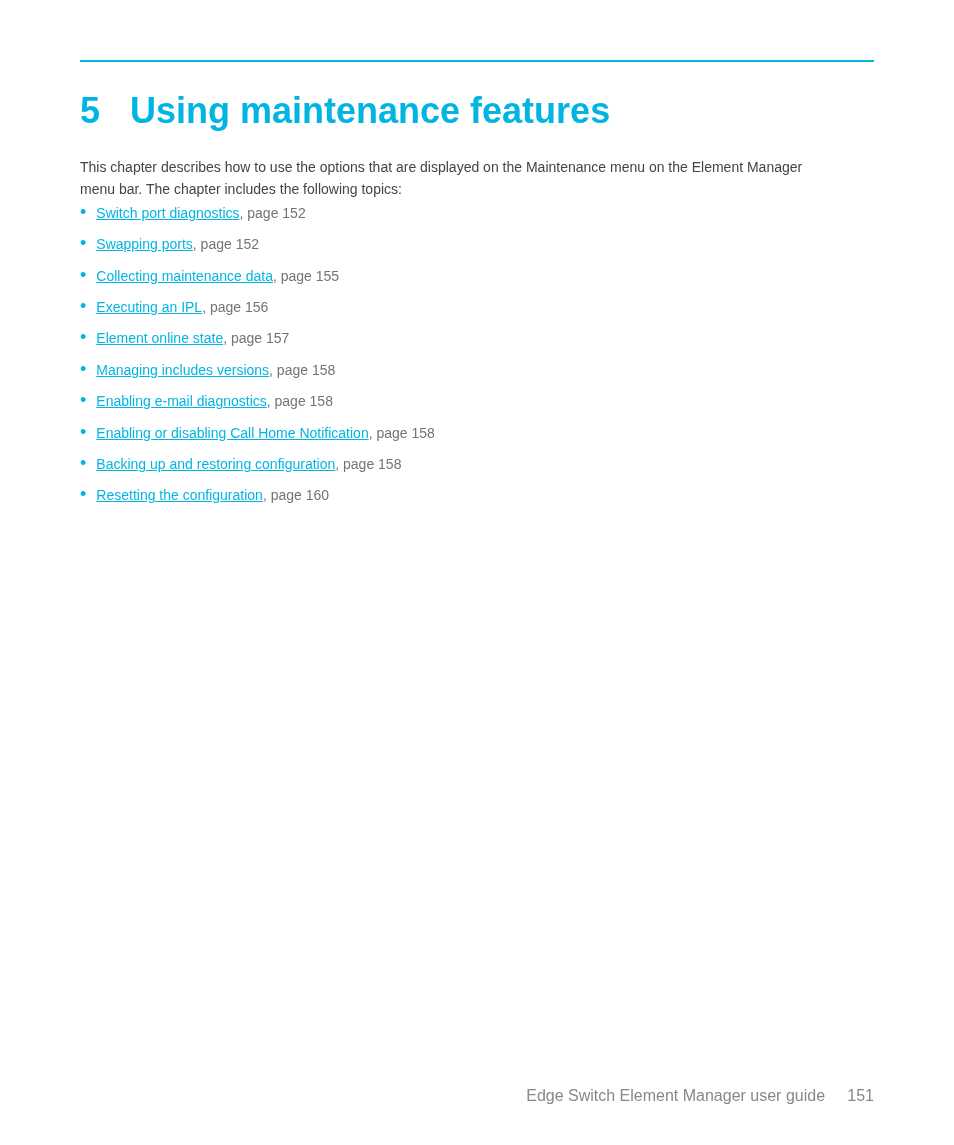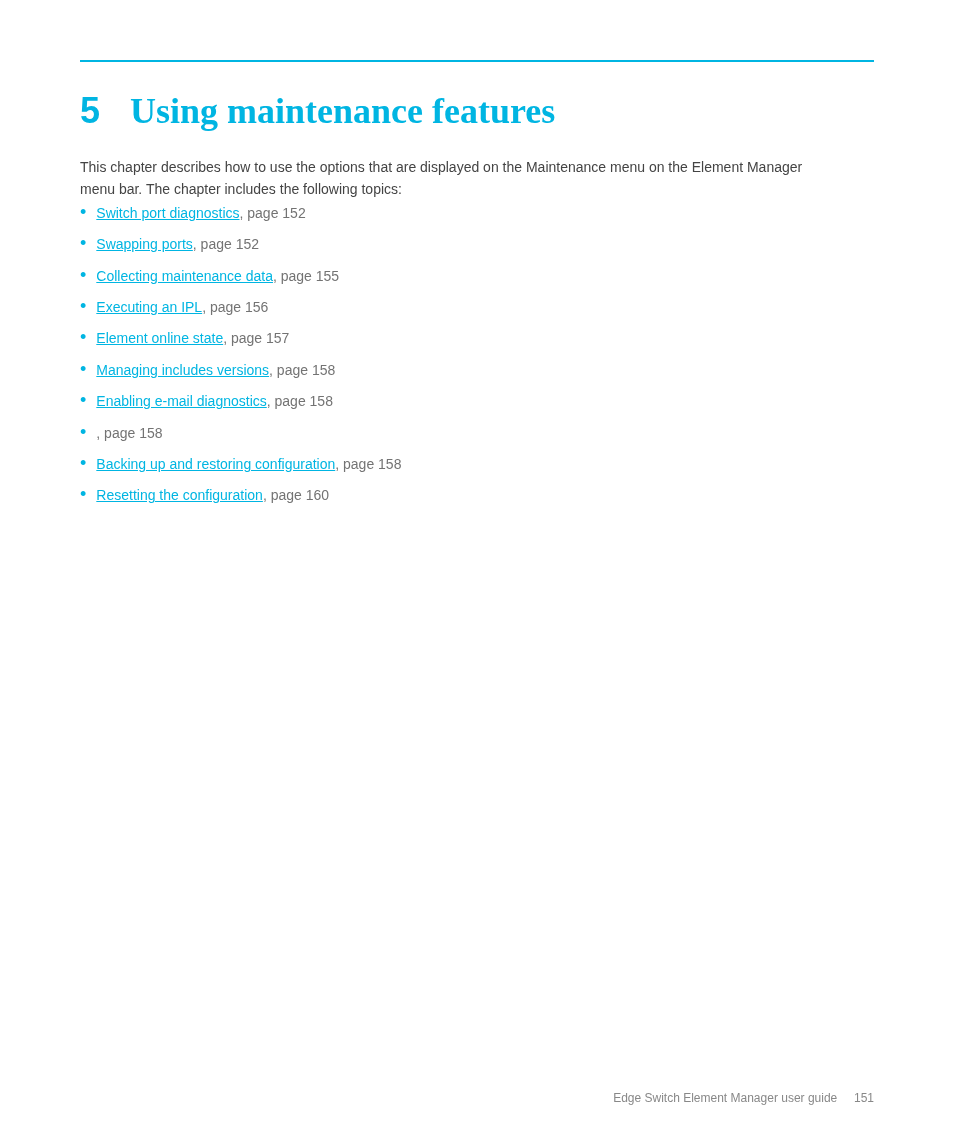--- a/index.html
+++ b/index.html
@@ -43,21 +43,20 @@
       font-weight: bold;
       color: #00b5e2;
       margin-right: 20px;
       min-width: 30px;
     }
 
     .chapter-title {
       font-size: 36px;
       font-weight: bold;
       color: #00b5e2;
-      font-family: Liberation Serif, serif;
     }
 
     .chapter-description {
       font-size: 14px;
       color: #444444;
       line-height: 1.6;
       max-width: 760px;
     }
 
     .toc-list {
@@ -91,21 +90,21 @@
 
     .toc-page {
       color: #737373;
       text-decoration: none;
     }
 
     .footer {
       position: absolute;
       bottom: 40px;
       right: 80px;
-      font-size: 12px;
+      font-size: 16px;
       color: #888888;
     }
   </style>
 </head>
 <body>
 
 <div class="page-container">
 
   <div class="top-rule"></div>
 
@@ -147,20 +146,21 @@
         <span class="toc-link">Managing includes versions</span>
         <span class="toc-page">, page 158</span>
       </li>
       <li>
         <span class="bullet">•</span>
         <span class="toc-link">Enabling e-mail diagnostics</span>
         <span class="toc-page">, page 158</span>
       </li>
       <li>
         <span class="bullet">•</span>
+        <span class="toc-link">Enabling or disabling Call Home Notification</span>
         <span class="toc-page">, page 158</span>
       </li>
       <li>
         <span class="bullet">•</span>
         <span class="toc-link">Backing up and restoring configuration</span>
         <span class="toc-page">, page 158</span>
       </li>
       <li>
         <span class="bullet">•</span>
         <span class="toc-link">Resetting the configuration</span>

